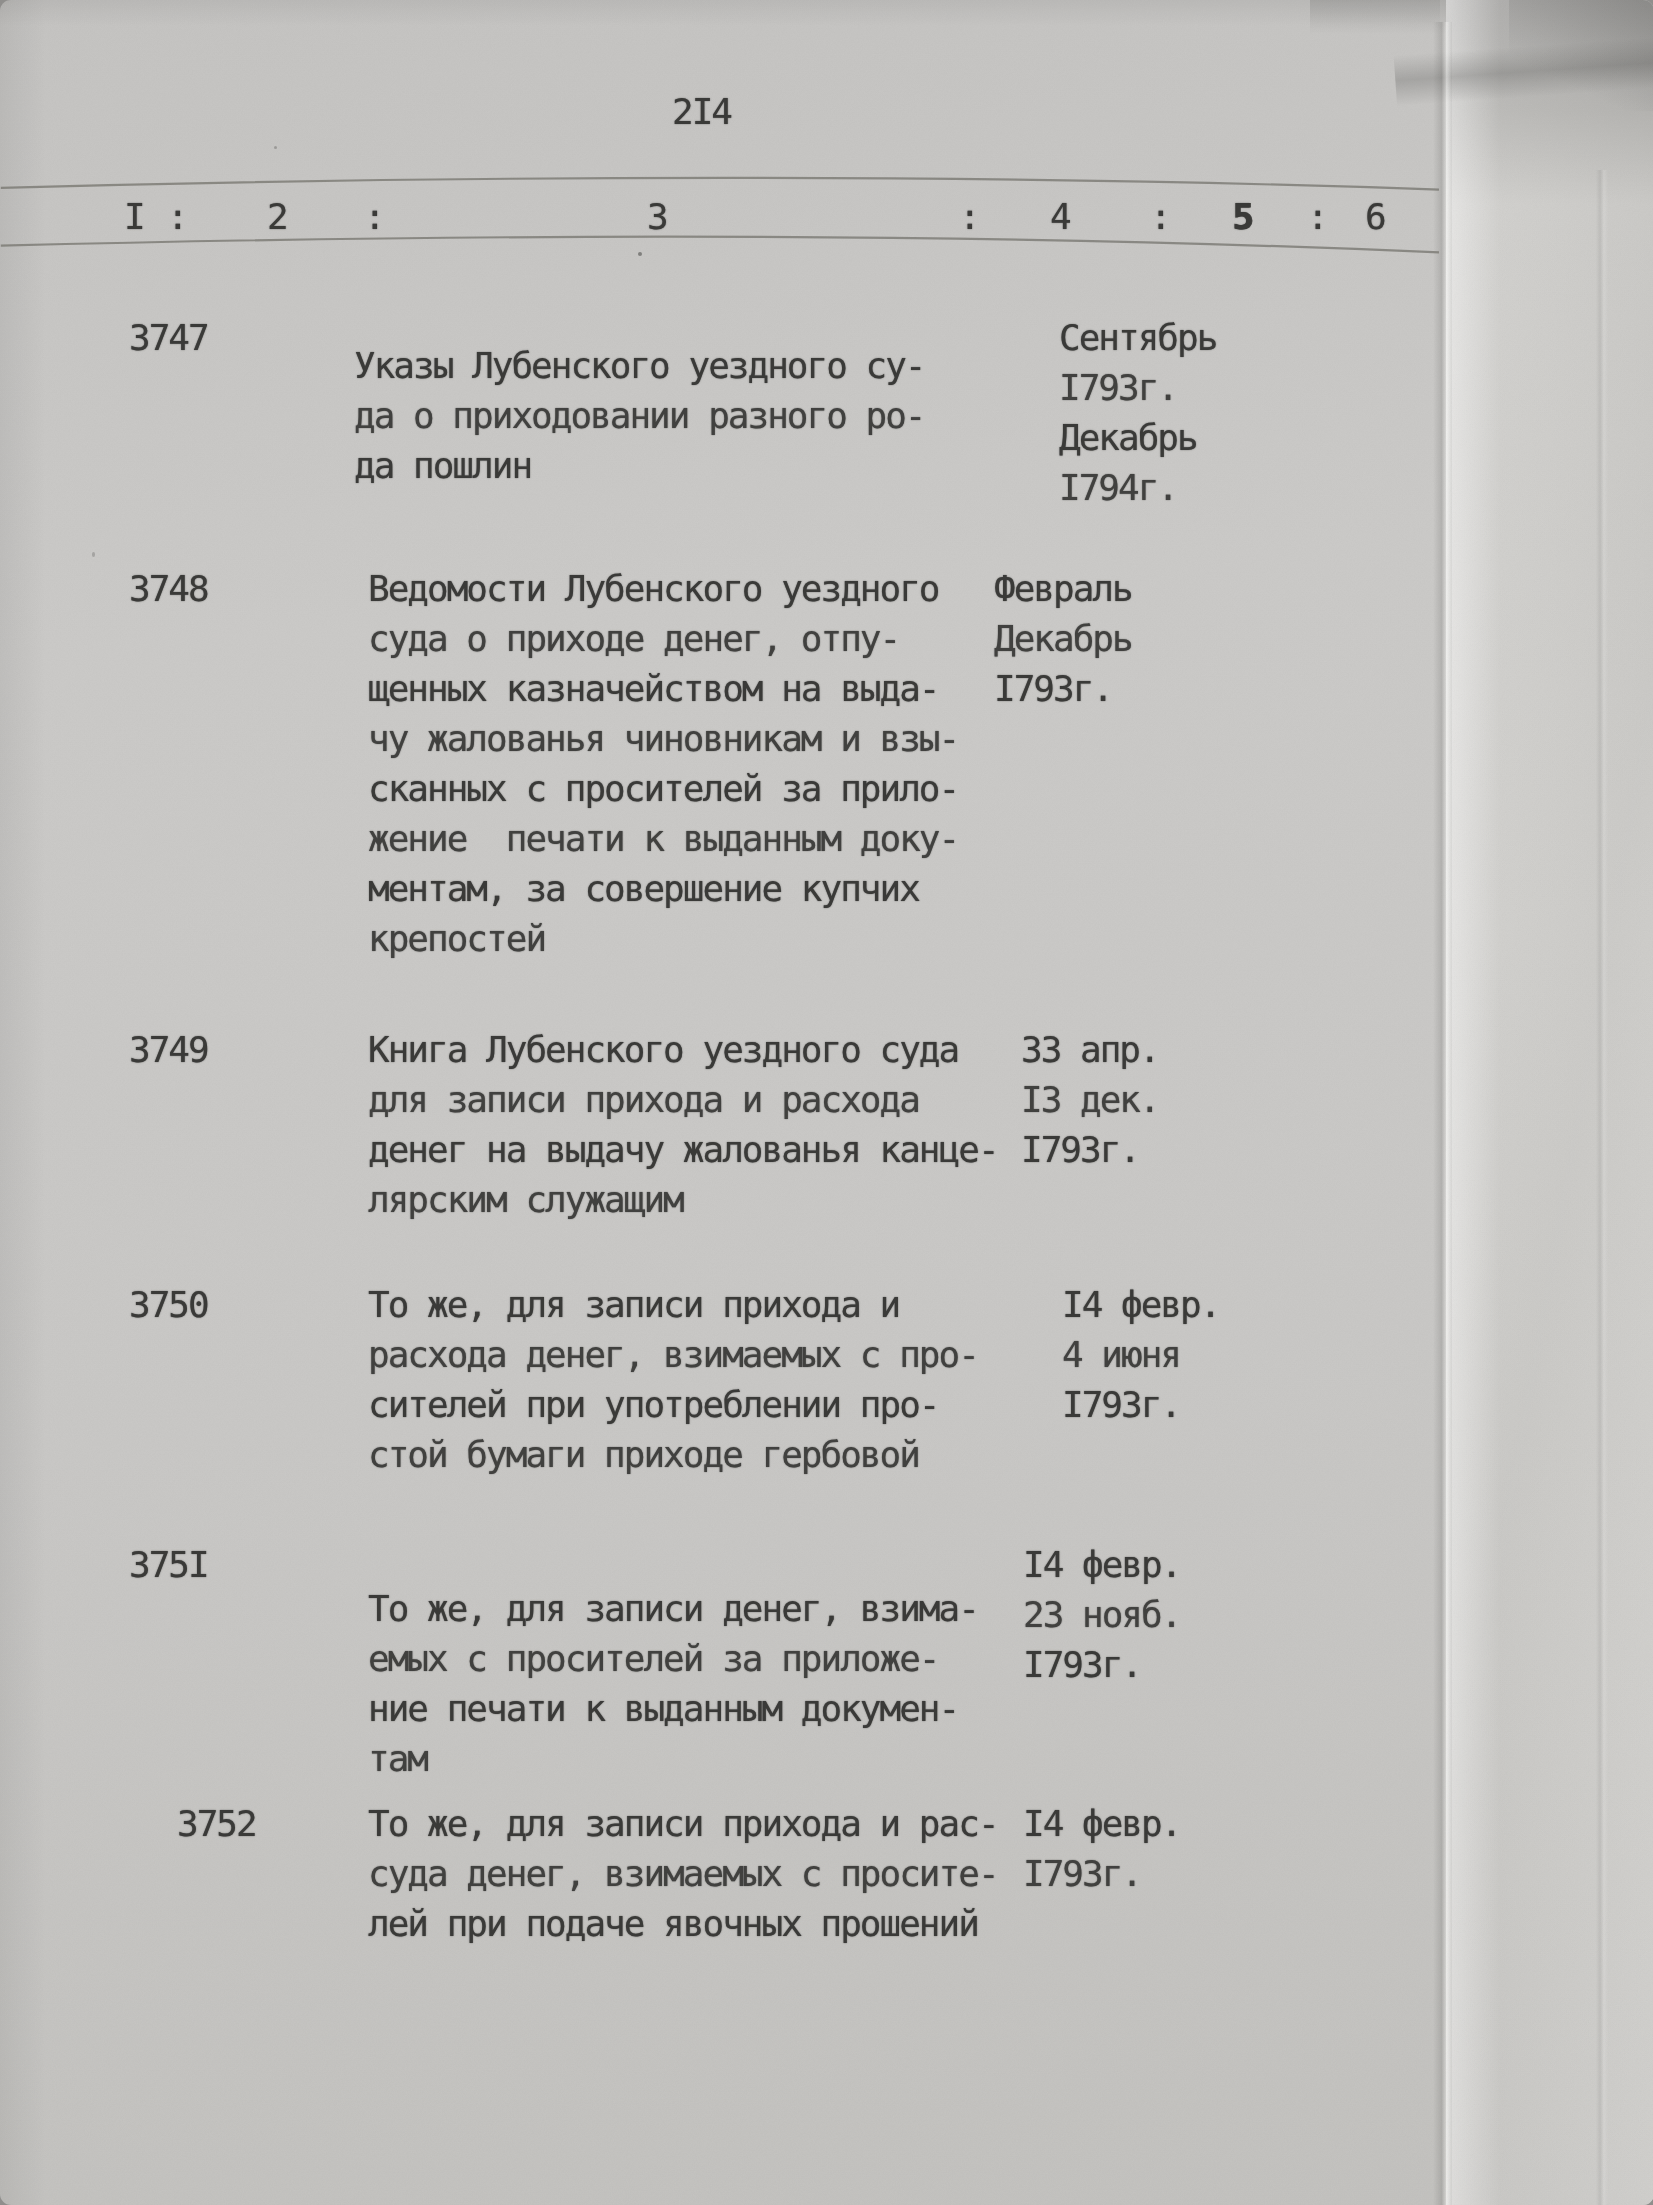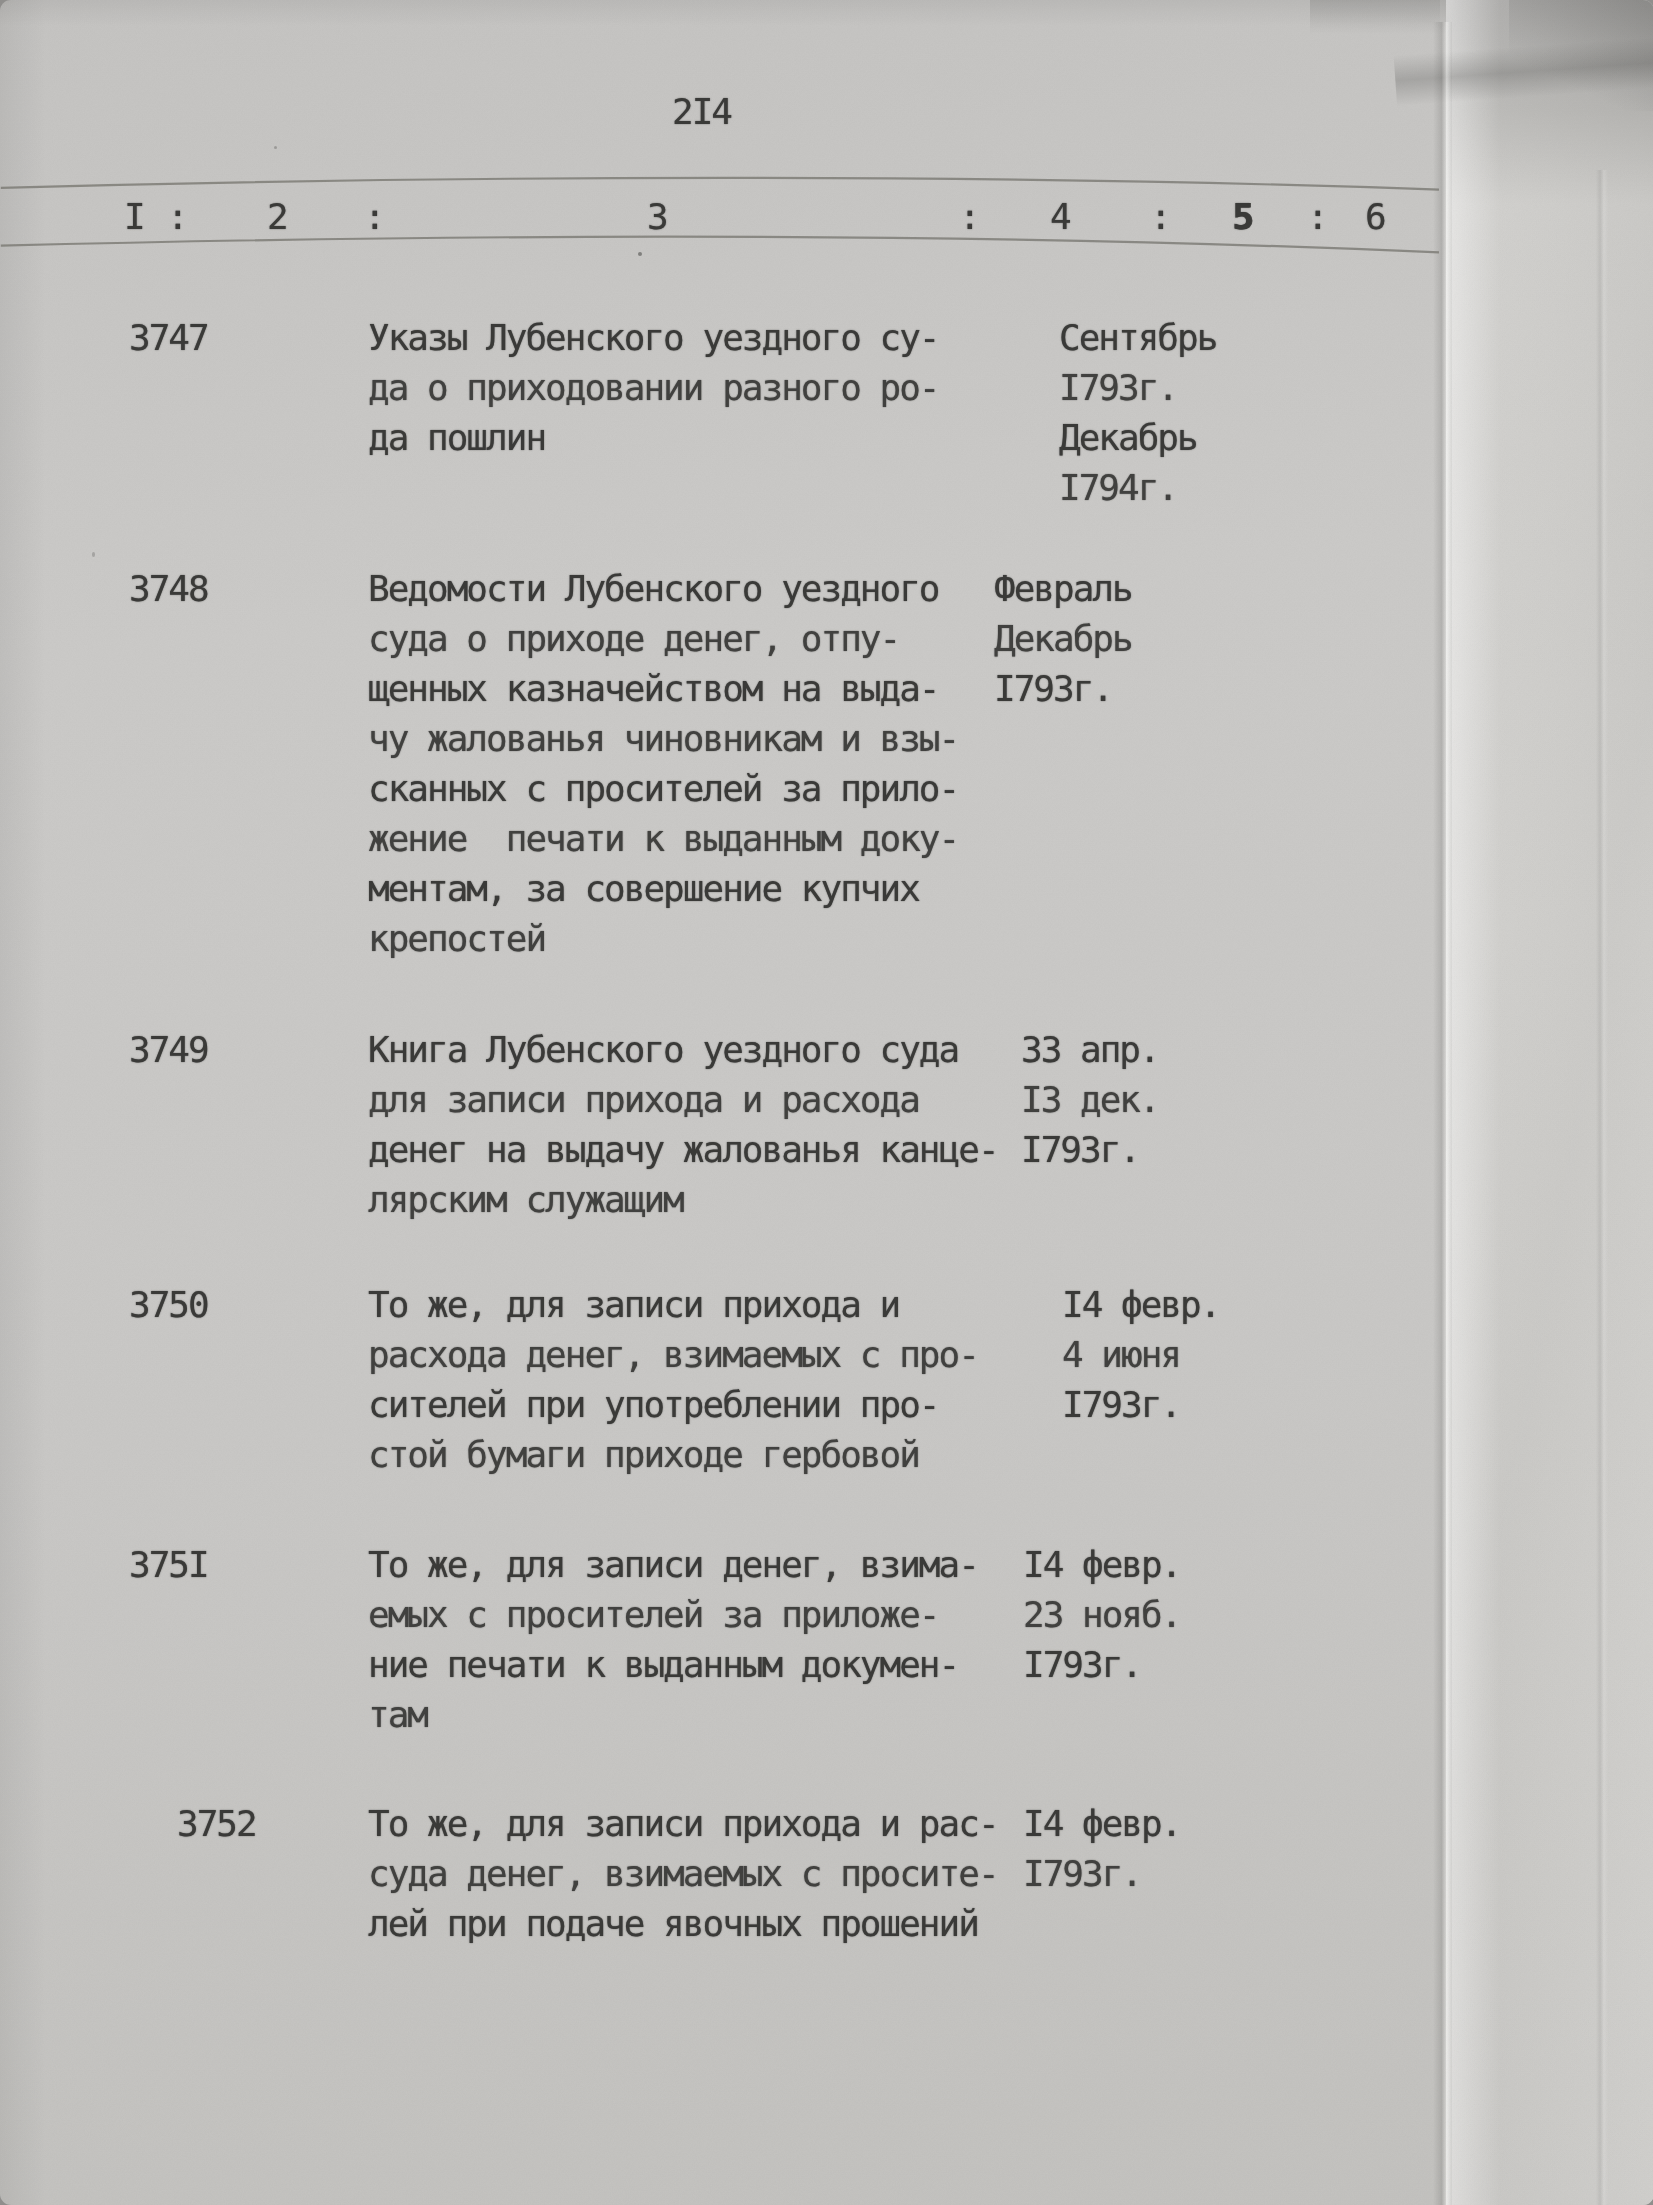--- a/index.html
+++ b/index.html
@@ -83,41 +83,41 @@
       <span class="header-col" style="left: 1050px;">4</span>
       <span class="header-col" style="left: 1150px;">:</span>
       <span class="header-col overstruck" style="left: 1232px;">5</span>
       <span class="header-col" style="left: 1307px;">:</span>
       <span class="header-col" style="left: 1365px;">6</span>
     </div>
 
   <div id="entries">
       <div class="entry" style="top: 313px;">
         <div class="cell txt" style="position: absolute; left: 129px;">3747</div>
-        <div class="cell txt" style="left: 368px;"><div class="line">Указы Лубенского уездного су-</div><div class="line">да о приходовании разного ро-</div><div class="line">да пошлин</div></div>
+        <div class="cell txt" style="left: 354px; margin-top: 28px;"><div class="line">Указы Лубенского уездного су-</div><div class="line">да о приходовании разного ро-</div><div class="line">да пошлин</div></div>
         <div class="cell txt" style="left: 1059px;"><div class="line">Сентябрь</div><div class="line">I793г.</div><div class="line">Декабрь</div><div class="line">I794г.</div></div>
       </div>
       <div class="entry" style="top: 564px;">
         <div class="cell txt" style="position: absolute; left: 129px;">3748</div>
         <div class="cell txt" style="left: 368px;"><div class="line">Ведомости Лубенского уездного</div><div class="line">суда о приходе денег, отпу-</div><div class="line">щенных казначейством на выда-</div><div class="line">чу жалованья чиновникам и взы-</div><div class="line">сканных с просителей за прило-</div><div class="line">жение  печати к выданным доку-</div><div class="line">ментам, за совершение купчих</div><div class="line">крепостей</div></div>
         <div class="cell txt" style="left: 994px;"><div class="line">Февраль</div><div class="line">Декабрь</div><div class="line">I793г.</div></div>
       </div>
       <div class="entry" style="top: 1025px;">
         <div class="cell txt" style="position: absolute; left: 129px;">3749</div>
         <div class="cell txt" style="left: 368px;"><div class="line">Книга Лубенского уездного суда</div><div class="line">для записи прихода и расхода</div><div class="line">денег на выдачу жалованья канце-</div><div class="line">лярским служащим</div></div>
         <div class="cell txt" style="left: 1021px;"><div class="line">33 апр.</div><div class="line">I3 дек.</div><div class="line">I793г.</div></div>
       </div>
       <div class="entry" style="top: 1280px;">
         <div class="cell txt" style="position: absolute; left: 129px;">3750</div>
         <div class="cell txt" style="left: 368px;"><div class="line">То же, для записи прихода и</div><div class="line">расхода денег, взимаемых с про-</div><div class="line">сителей при употреблении про-</div><div class="line">стой бумаги приходе гербовой</div></div>
         <div class="cell txt" style="left: 1062px;"><div class="line">I4 февр.</div><div class="line">4 июня</div><div class="line">I793г.</div></div>
       </div>
       <div class="entry" style="top: 1540px;">
         <div class="cell txt" style="position: absolute; left: 129px;">375I</div>
-        <div class="cell txt" style="left: 368px;"><div class="line">То же, для записи денег, взима-</div><div class="line">емых с просителей за приложе-</div><div class="line">ние печати к выданным докумен-</div><div class="line">там</div></div>
+        <div class="cell txt" style="left: 368px; margin-top: 44px;"><div class="line">То же, для записи денег, взима-</div><div class="line">емых с просителей за приложе-</div><div class="line">ние печати к выданным докумен-</div><div class="line">там</div></div>
         <div class="cell txt" style="left: 1023px;"><div class="line">I4 февр.</div><div class="line">23 нояб.</div><div class="line">I793г.</div></div>
       </div>
       <div class="entry" style="top: 1799px;">
         <div class="cell txt" style="position: absolute; left: 129px; margin-left: 48px;">3752</div>
         <div class="cell txt" style="left: 368px;"><div class="line">То же, для записи прихода и рас-</div><div class="line">суда денег, взимаемых с просите-</div><div class="line">лей при подаче явочных прошений</div></div>
         <div class="cell txt" style="left: 1023px;"><div class="line">I4 февр.</div><div class="line">I793г.</div></div>
       </div>
     </div>
 
   <div class="speck s1"></div>

